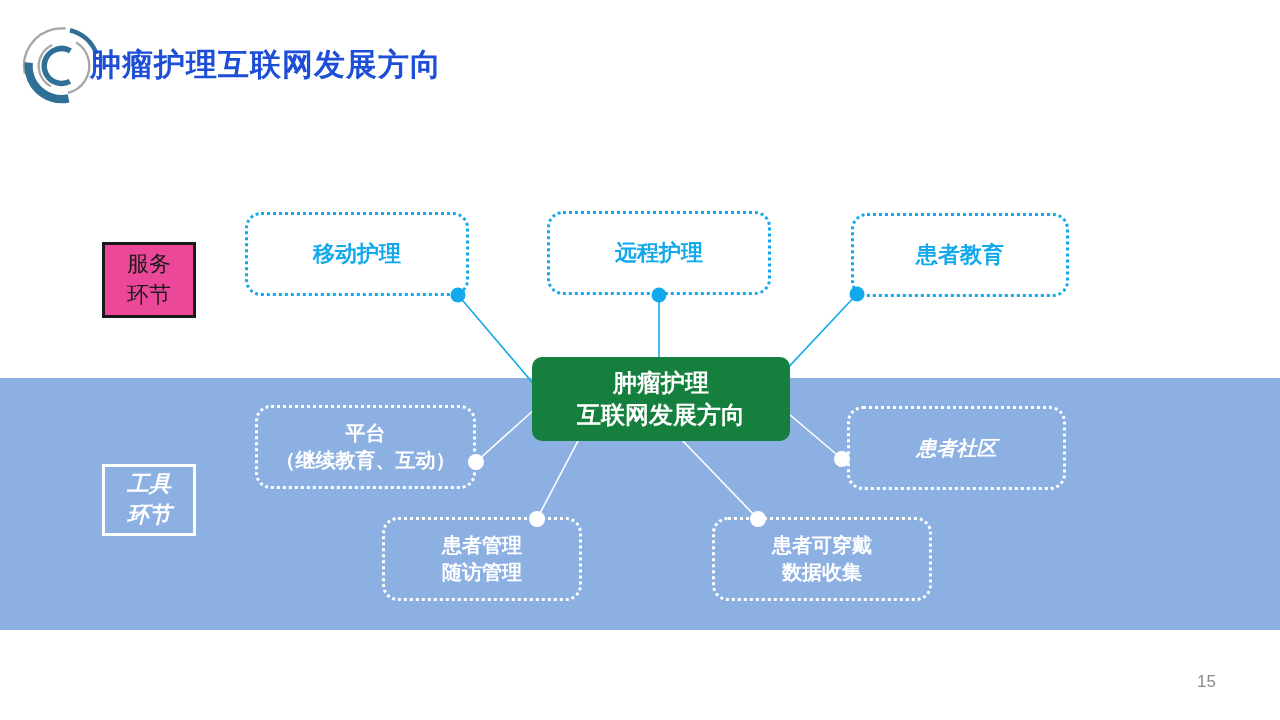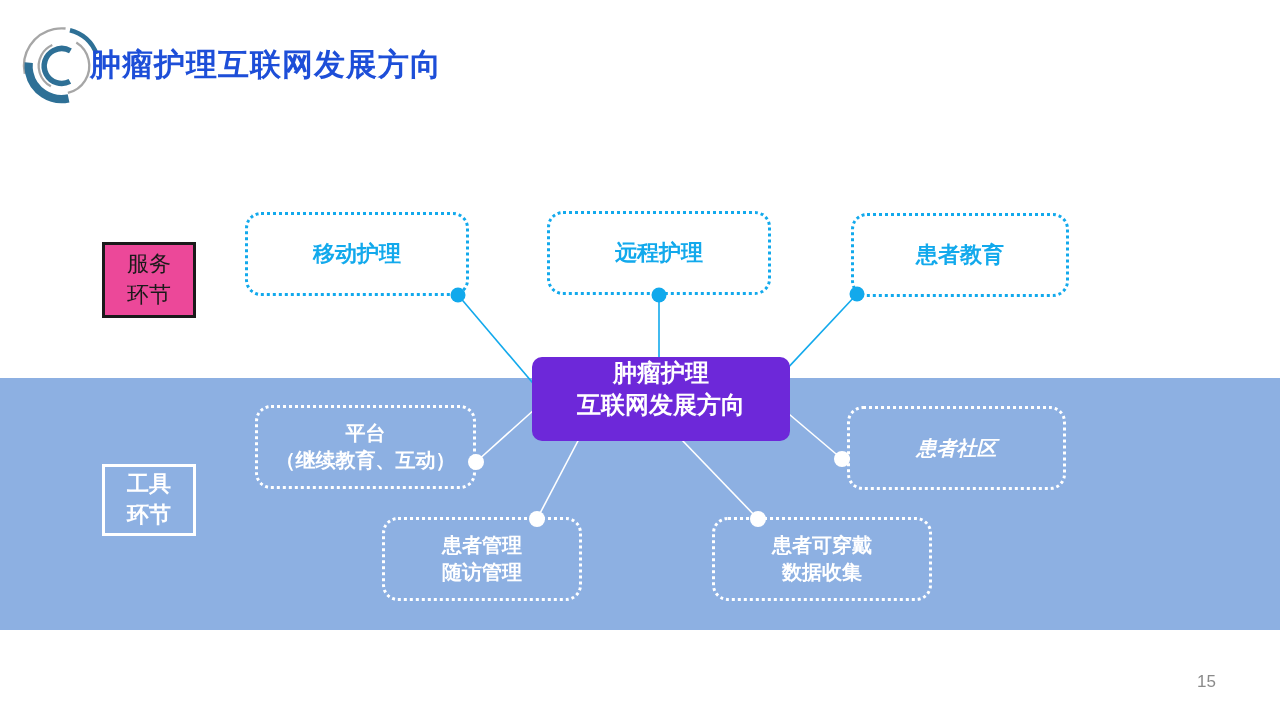--- a/index.html
+++ b/index.html
@@ -35,29 +35,29 @@
   .node-platform  { left:255px; top:405px; width:221px; height:84px; }
   .node-mgmt      { left:382px; top:517px; width:200px; height:84px; }
   .node-wearable  { left:712px; top:517px; width:220px; height:84px; }
   .node-community { left:847px; top:406px; width:219px; height:84px;font-style:italic; }
   .side-label {
     position:absolute; box-sizing:border-box; left:102px; width:94px;
     display:flex; flex-direction:column; align-items:center; justify-content:center;
     text-align:center; font-size:22px; line-height:1.4; z-index:2;
   }
   .label-service { top:242px; height:76px; border:3px solid #1a1a1a; color:#1a1a1a; background:#ec4899; }
-  .label-tool    { top:464px; height:72px; border:3px solid #ffffff; color:#ffffff; font-weight:bold; }
+  .label-tool    { top:464px; height:72px; border:3px solid #ffffff; color:#ffffff; font-weight:bold;font-style:italic; }
   .connectors {
     position:absolute; left:0; top:0; width:1280px; height:720px;
     z-index:3; pointer-events:none;
   }
   .center-node {
     position:absolute; left:532px; top:357px; width:258px; height:84px;
-    background:#6d28d9; border-radius:10px;
-    display:flex; flex-direction:column; align-items:center; 
+    background:#15803d; border-radius:10px;
+    display:flex; flex-direction:column; align-items:center; justify-content:center;
     color:#ffffff; font-weight:bold; font-size:24px; line-height:1.35;
     text-align:center; z-index:4;
   }
   .page-number {
     position:absolute; right:64px; top:672px;
     font-size:17px; color:#8a8a8a; z-index:5;
   }
 </style>
 </head>
 <body>

